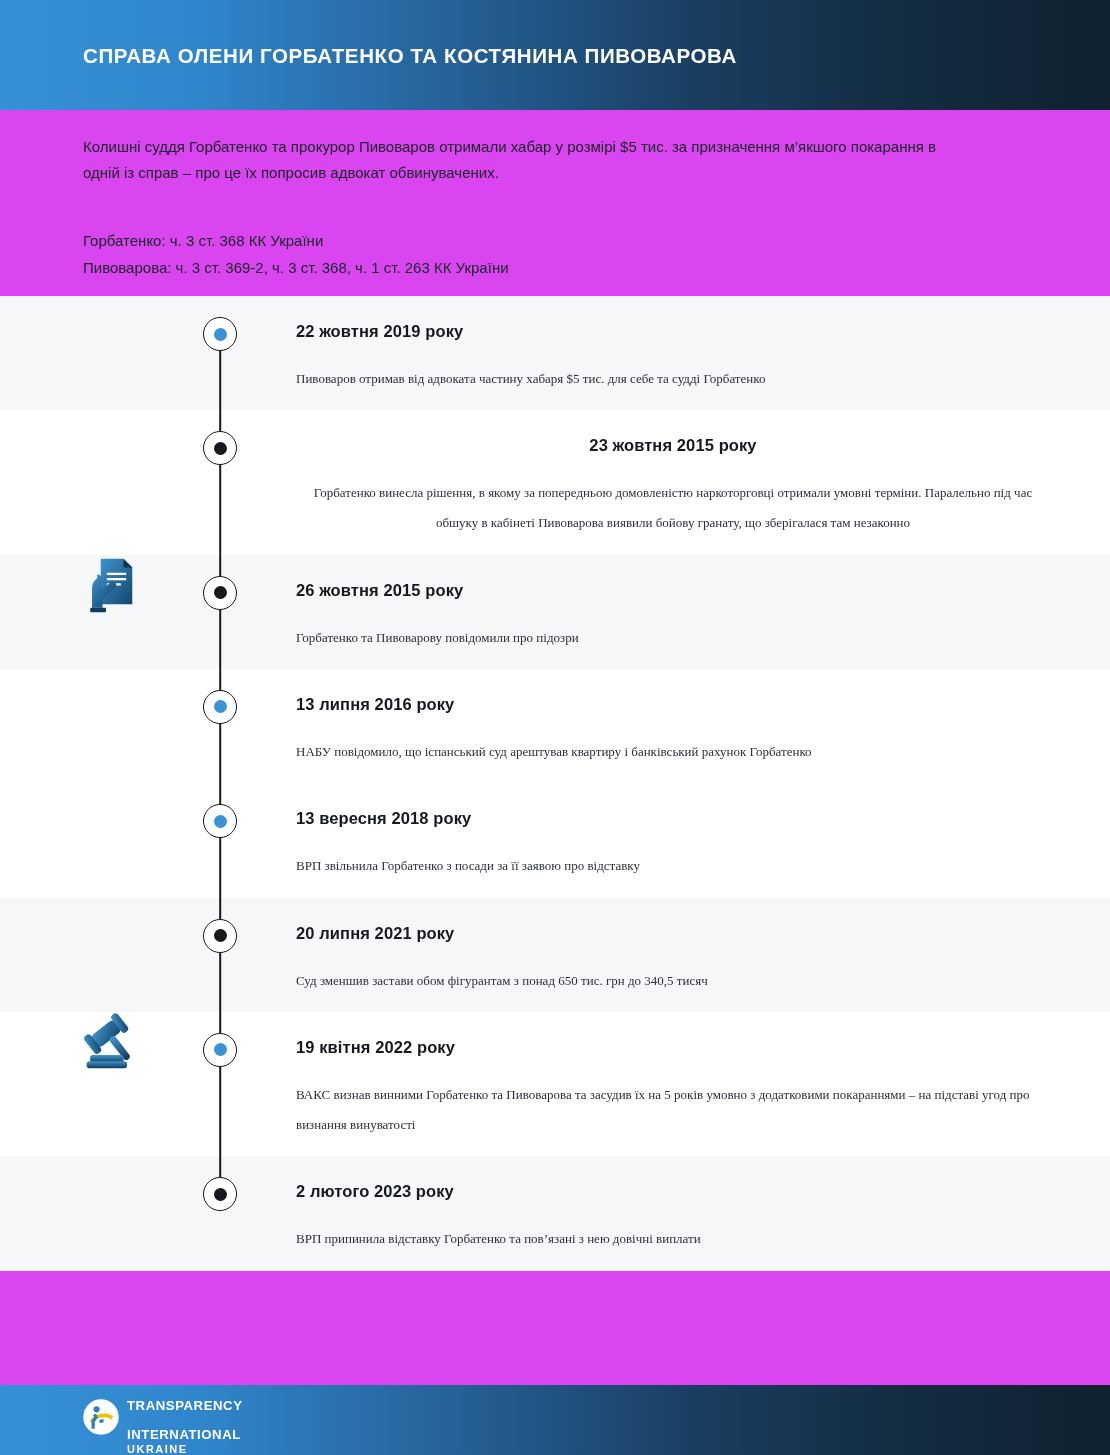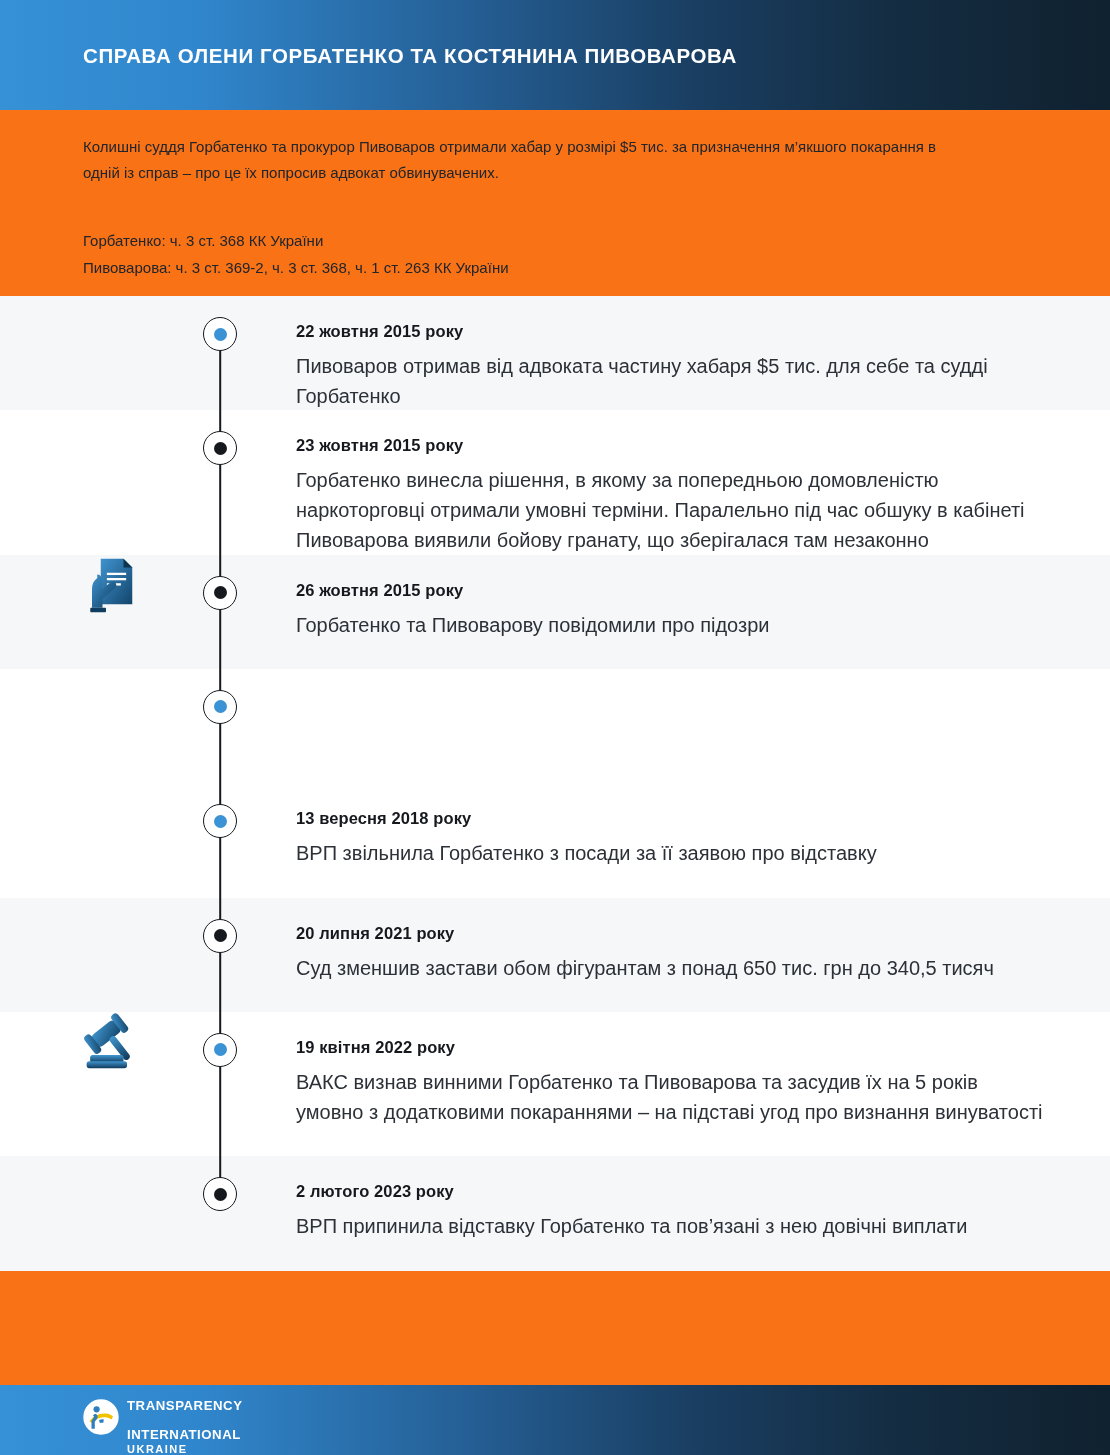--- a/index.html
+++ b/index.html
@@ -6,21 +6,21 @@
   html, body {
     width:1110px; height:1455px;
     background:#ffffff;
     font-family:"Liberation Sans", sans-serif;
     -webkit-font-smoothing:antialiased;
   }
   .page {
     position:relative;
     width:1110px; height:1455px;
     overflow:hidden;
-    background:#f97316;
+    background:#d946ef;
   }
 
   
   .header {
     position:absolute; left:0; top:0;
     width:1110px; height:110px;
     background:linear-gradient(90deg, #3691d6 0%, #3086cc 18%, #255f95 42%, #1a3f63 62%, #142d43 80%, #10212f 100%);
   }
   .header-title {
     position:absolute;
@@ -112,24 +112,25 @@
     width:814px;
   }
   .row-date {
     font-size:16.5px;
     font-weight:bold;
     color:#15181d;
     letter-spacing:0.1px;
     padding-top:26px;
   }
   .row-text {
-    margin-top:10px;
-    font-size:20px;
+    margin-top:23px;
+    font-size:13px;
     line-height:30px;
     color:#2c3138;
+    font-family:Liberation Serif, serif;
   }
 
   
   .footer {
     position:absolute;
     left:0; top:1385px;
     width:1110px; height:70px;
     background:linear-gradient(90deg, #3691d6 0%, #3086cc 18%, #255f95 42%, #1a3f63 62%, #142d43 80%, #10212f 100%);
   }
   .logo {
@@ -172,26 +173,26 @@
   <div class="timeline" id="timeline">
   <div class="row shade" style="height: 114.333px;">
     <div class="spine"></div>
     <div class="icon-slot">
       
     </div>
     <div class="marker accent">
       <span class="dot"></span>
     </div>
     <div class="row-body">
-      <div class="row-date">22 жовтня 2015 року</div>
+      <div class="row-date">22 жовтня 2019 року</div>
       <div class="row-text">Пивоваров отримав від адвоката частину хабаря $5 тис. для себе та судді Горбатенко</div>
     </div>
   </div>
 
-  <div class="row plain" style="height: 144.333px;">
+  <div class="row plain" style="height: 144.333px; text-align: center;">
     <div class="spine"></div>
     <div class="icon-slot">
       
     </div>
     <div class="marker ">
       <span class="dot"></span>
     </div>
     <div class="row-body">
       <div class="row-date">23 жовтня 2015 року</div>
       <div class="row-text">Горбатенко винесла рішення, в якому за попередньою домовленістю наркоторговці отримали умовні терміни. Паралельно під час обшуку в кабінеті Пивоварова виявили бойову гранату, що зберігалася там незаконно</div>
@@ -233,20 +234,24 @@
     </div>
   </div>
 
   <div class="row plain" style="height: 114.333px;">
     <div class="spine"></div>
     <div class="icon-slot">
       
     </div>
     <div class="marker accent">
       <span class="dot"></span>
+    </div>
+    <div class="row-body">
+      <div class="row-date">13 липня 2016 року</div>
+      <div class="row-text">НАБУ повідомило, що іспанський суд арештував квартиру і банківський рахунок Горбатенко</div>
     </div>
   </div>
 
 
   <div class="row plain" style="height: 114.333px;">
     <div class="spine"></div>
     <div class="icon-slot">
       
     </div>
     <div class="marker accent">

